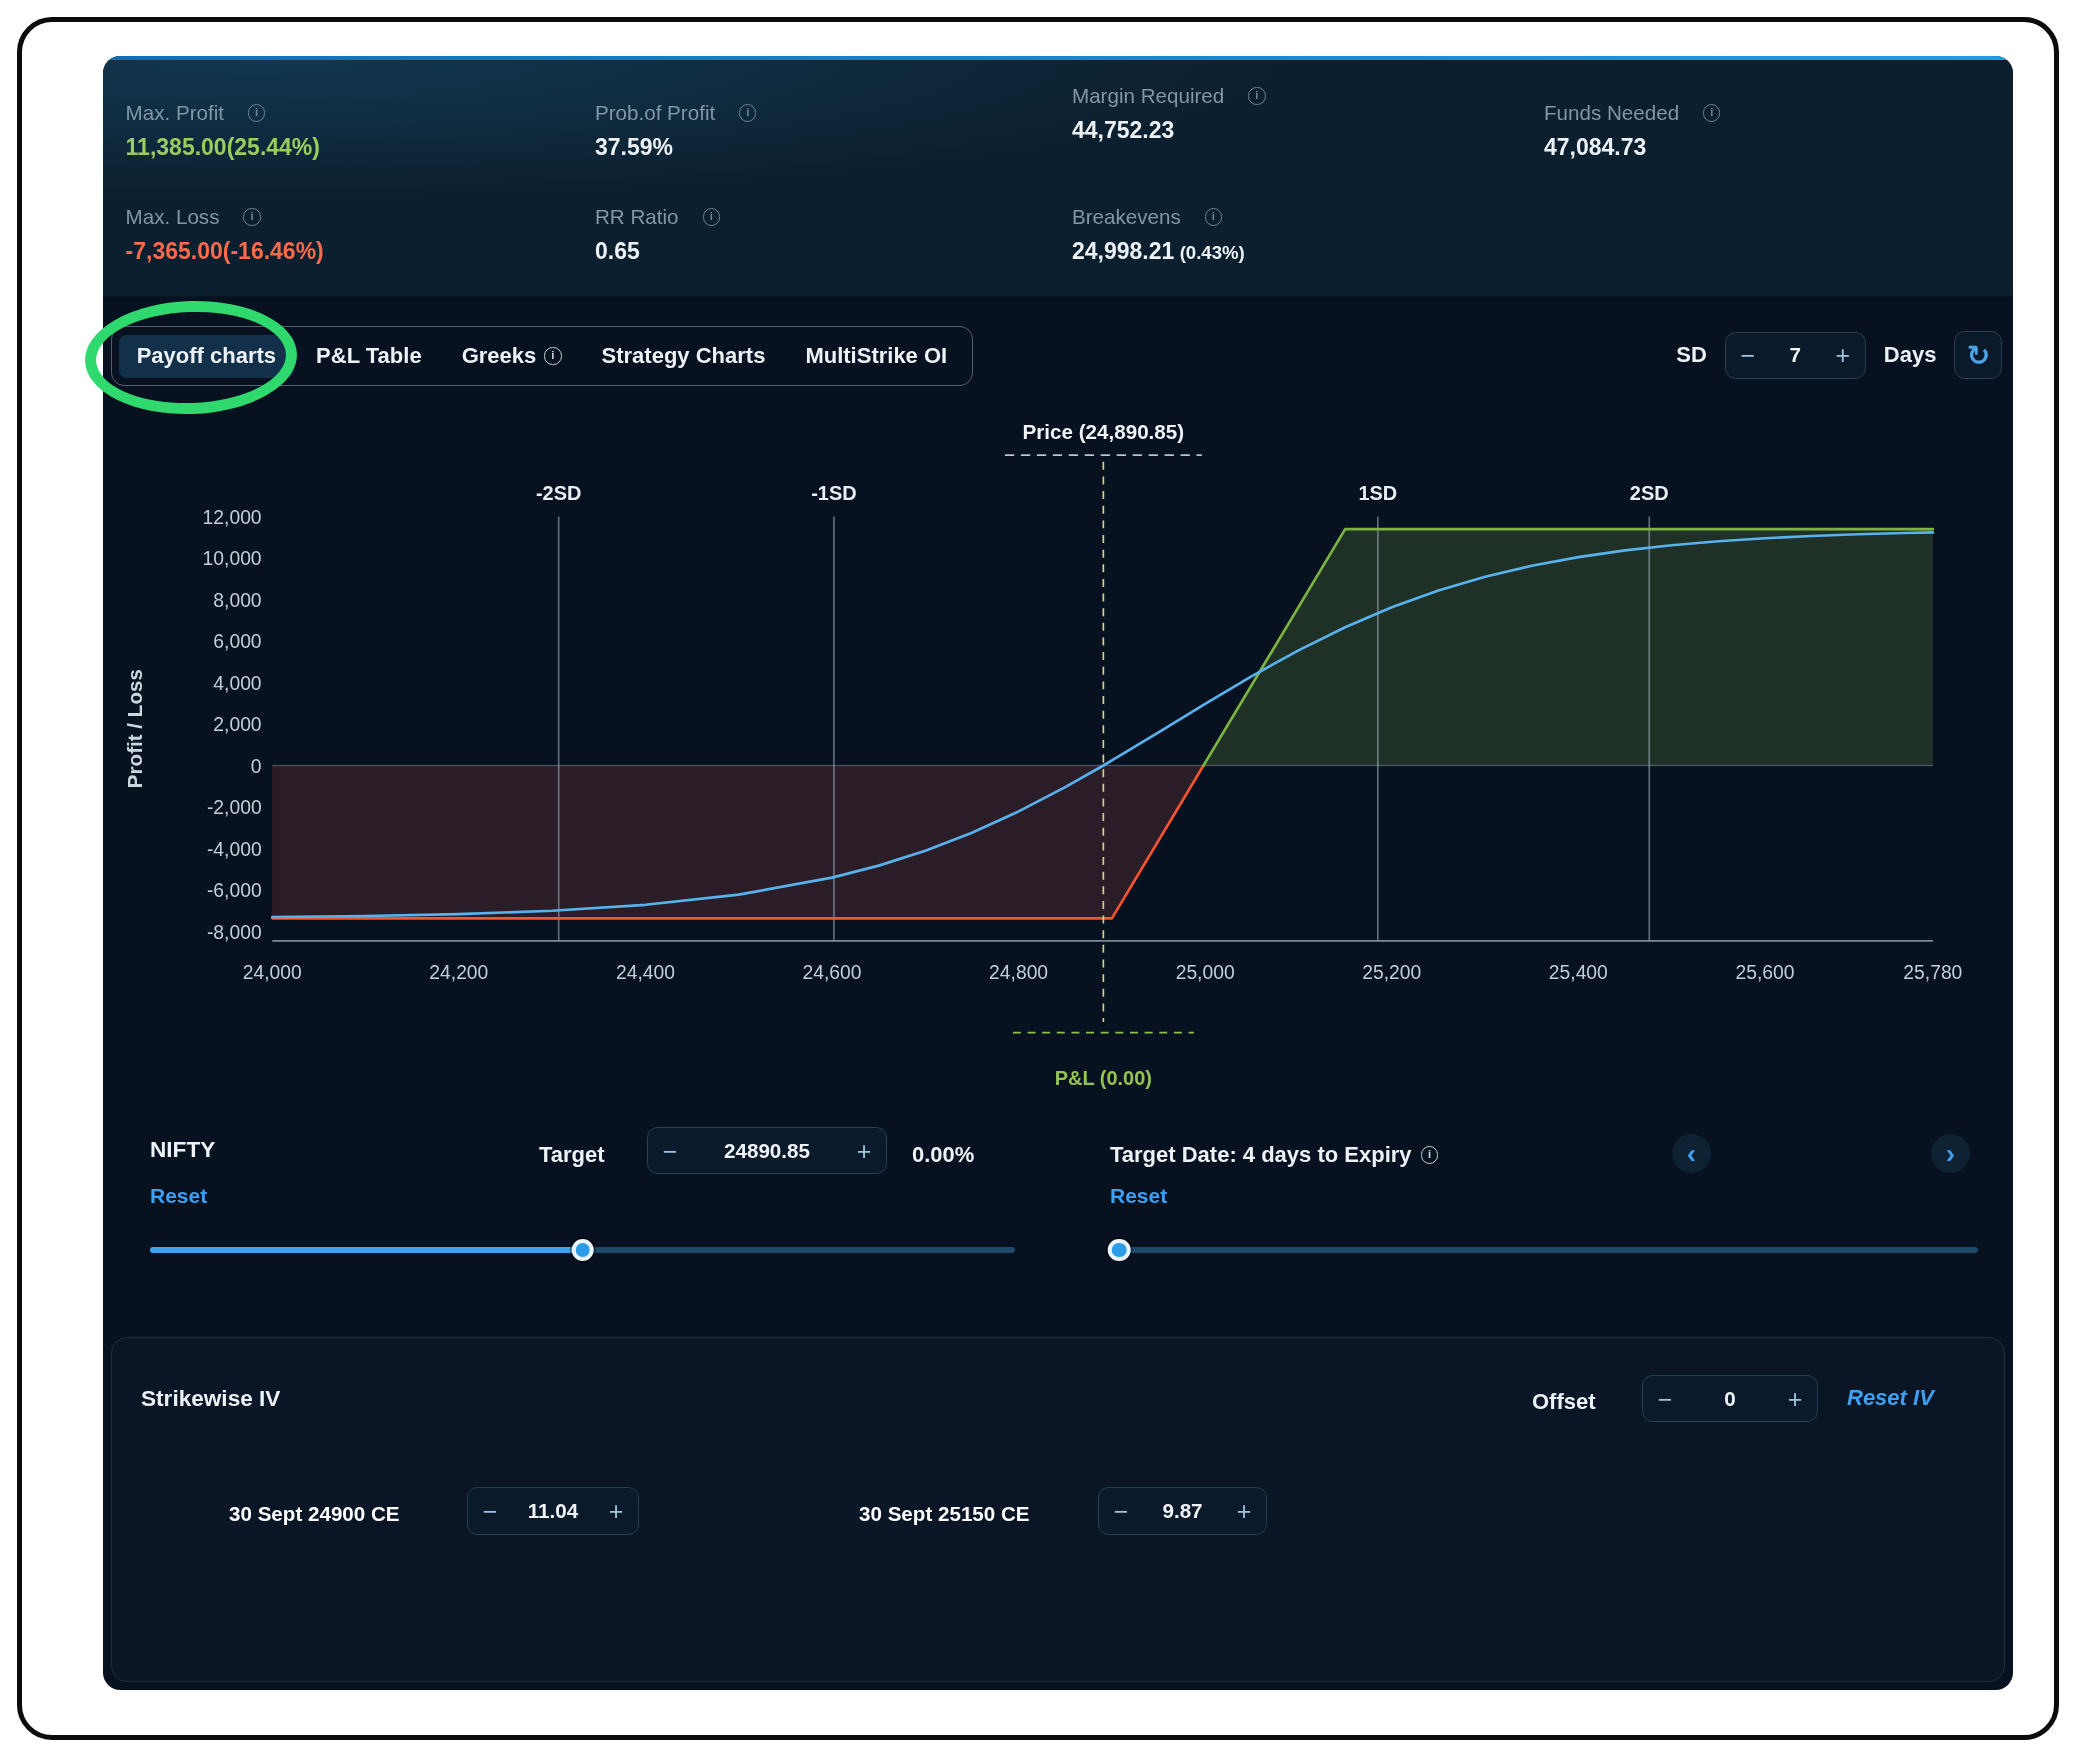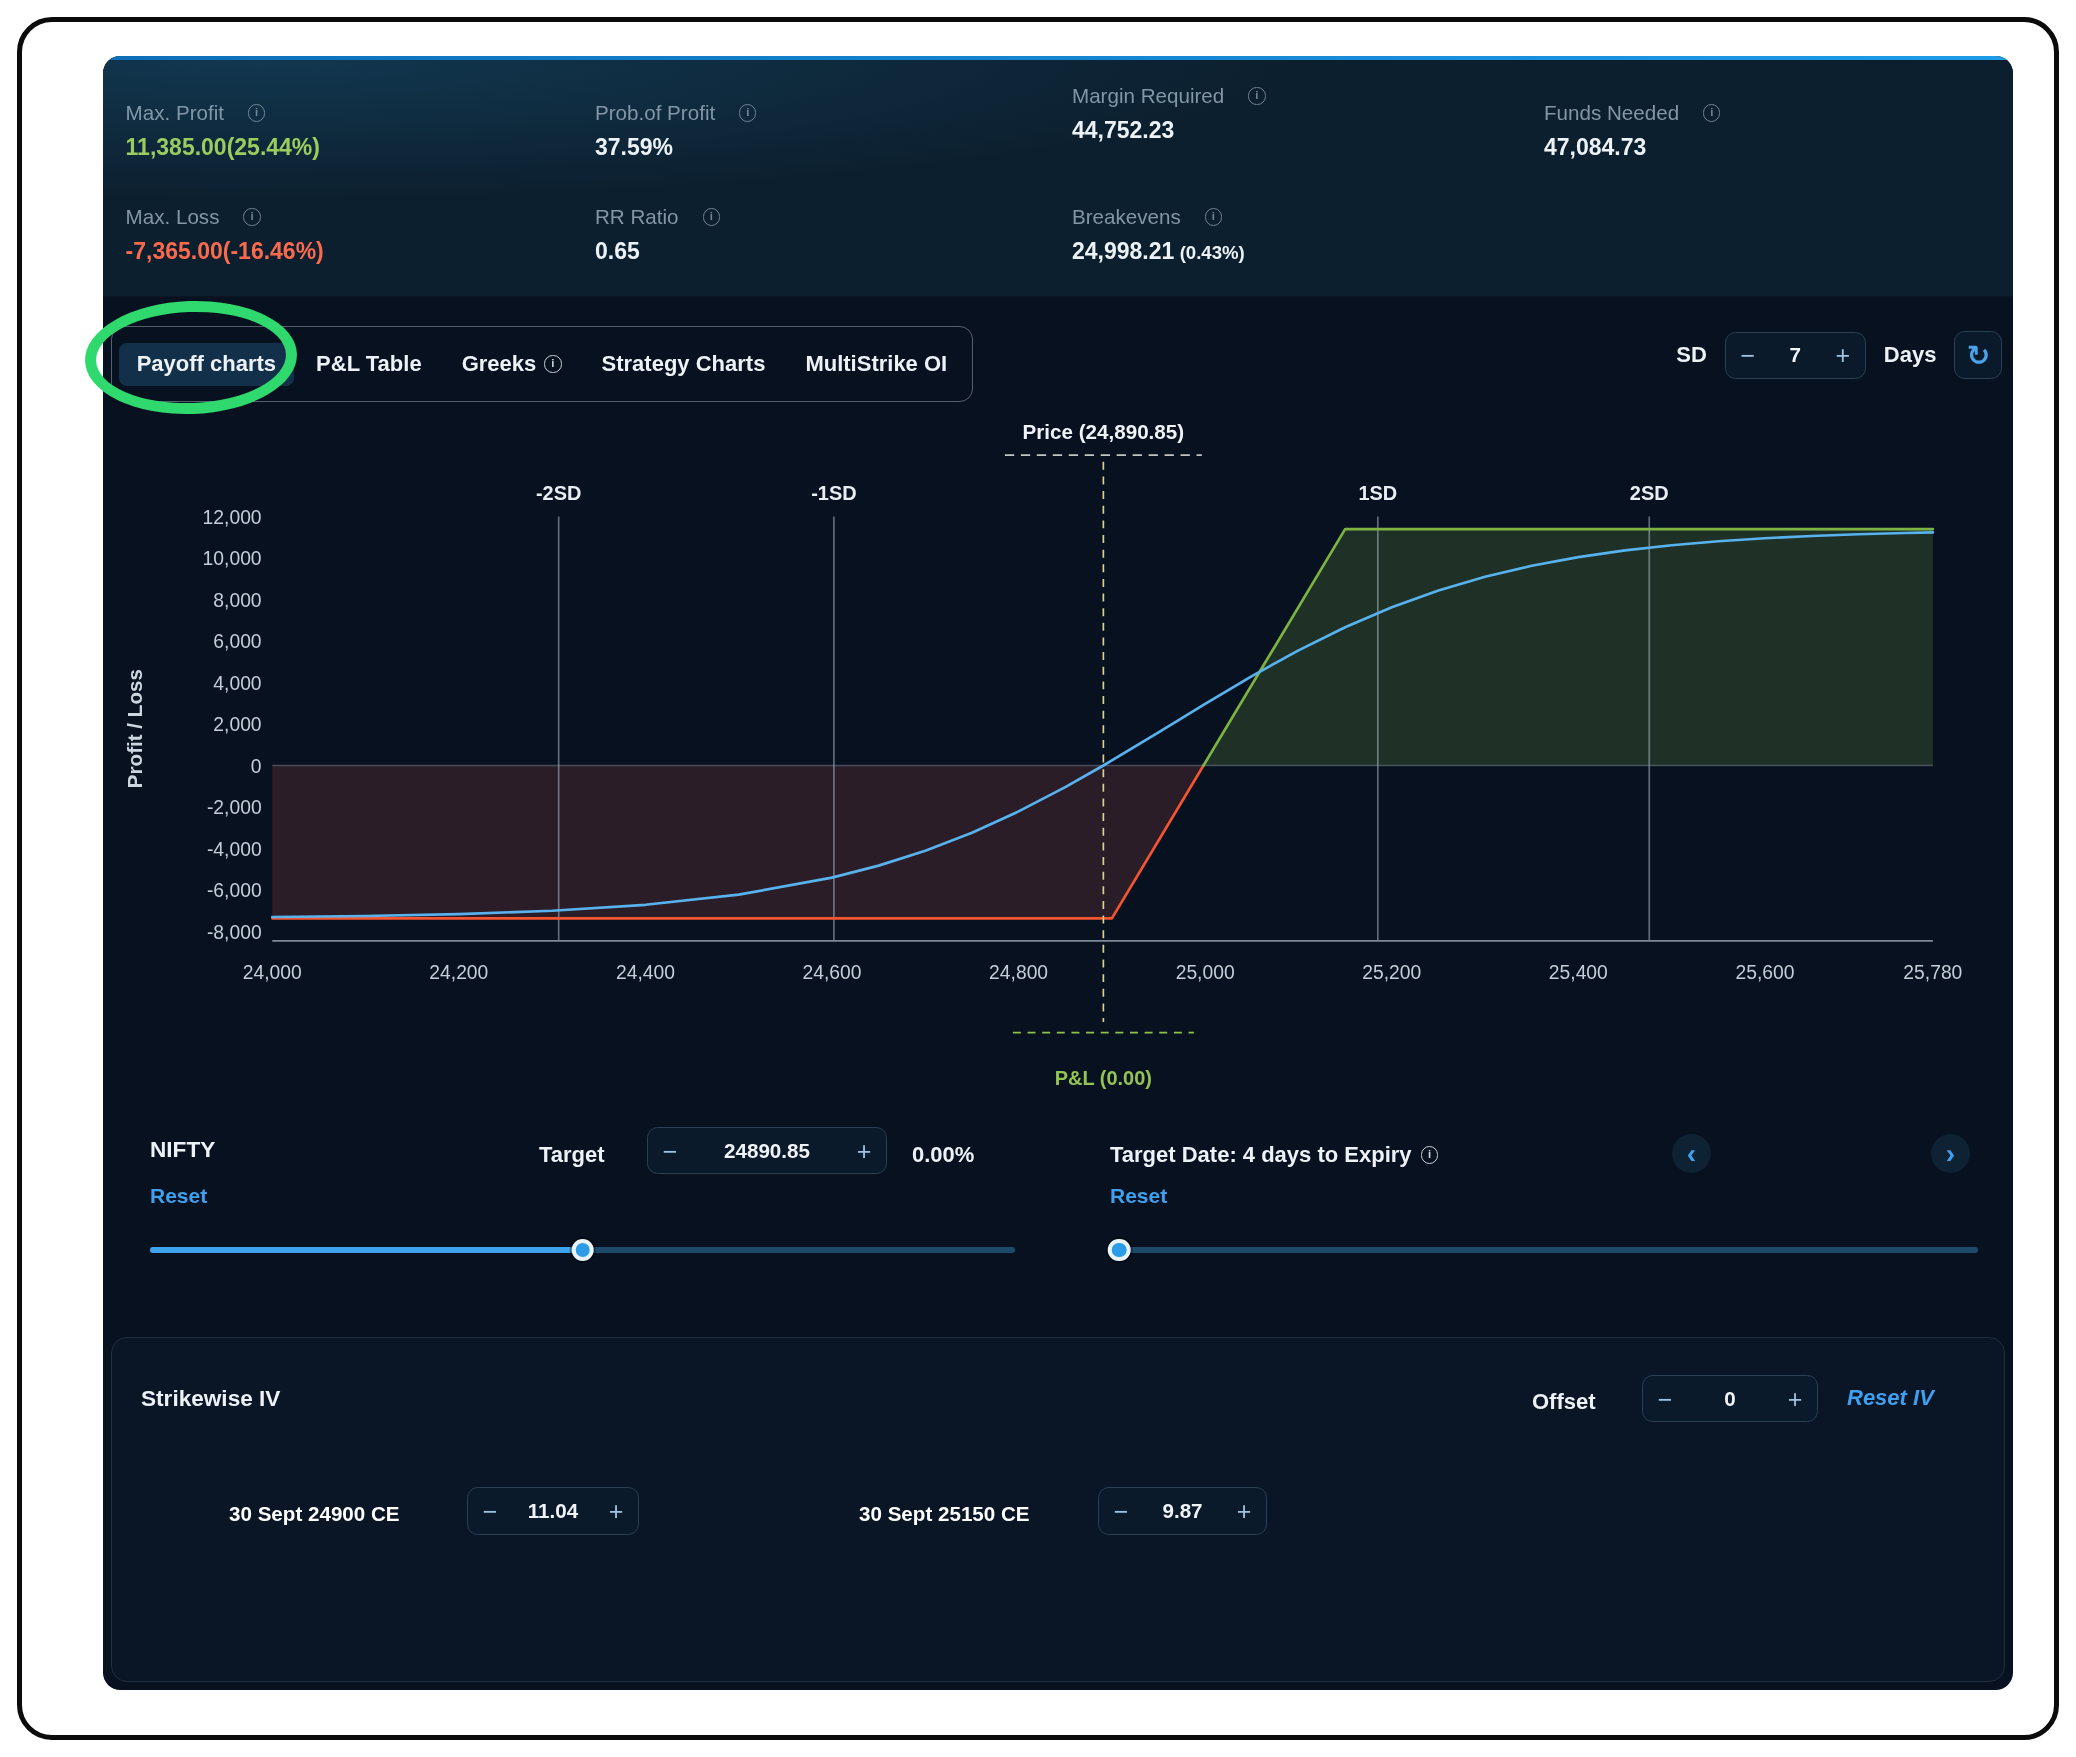--- a/index.html
+++ b/index.html
@@ -22,21 +22,21 @@
   .stat .lbl { display:flex; align-items:center; gap:24px; font-size:20.6px; color:#8297a6;text-align:center; }
   .stat .val { margin-top:9px; font-size:23px; font-weight:700; color:#edf2f6; }
   .stat .val .sub { font-size:18.6px; font-weight:700; color:#edf2f6; margin-left:5.3px; }
   .green { color:#9bcc5f !important; }
   .red { color:#fb6a4d !important; }
   .info { display:inline-flex; align-items:center; justify-content:center;
           width:17.3px; height:17.3px; border:1.3px solid currentColor; border-radius:50%;
           font-size:11.3px; font-weight:700; line-height:1; font-style:normal; opacity:0.85; cursor:pointer; }
 
   
-  .tabbar { position:absolute; left:8px; top:270px; height:76px; display:inline-flex; align-items:center;
+  .tabbar { position:absolute; left:8px; top:270px; height:60px; display:inline-flex; align-items:center;
             gap:4px; padding:0 6.7px; border:1.3px solid rgba(192,208,222,0.42); border-radius:13.3px; }
   .tab { padding:0 18px; height:43px; display:flex; align-items:center; gap:8px;
          font-size:22px; font-weight:700; color:#edf2f6; border-radius:8px; cursor:pointer; white-space:nowrap; }
   .tab.active { background:#13304a; }
 
   .sd-controls { position:absolute; top:271px; right:10.6px; height:56px; display:flex; align-items:center; gap:18px; }
   .ctl-label { font-size:22px; font-weight:700; color:#edf2f6; }
 
   .stepper { display:inline-flex; align-items:center; border:1.3px solid #2b4052; border-radius:10.6px;
              background:#0b1a2b; height:47px; }

